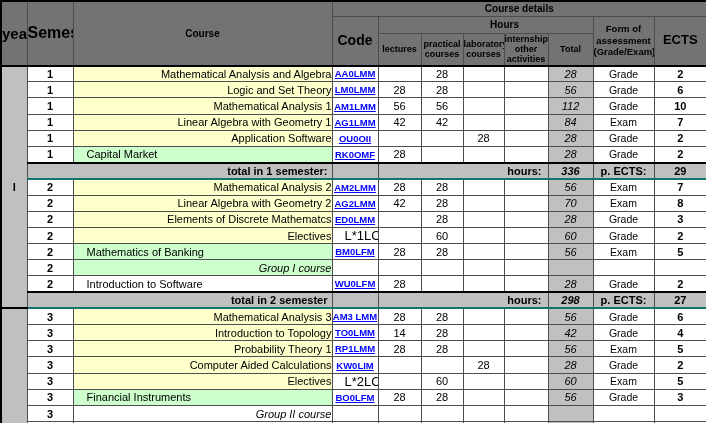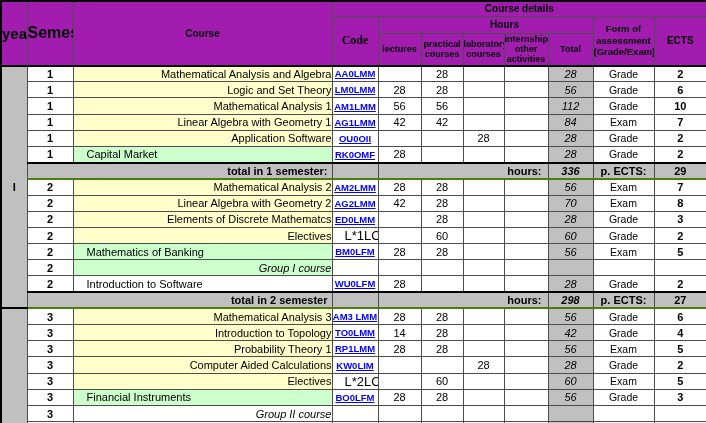--- a/index.html
+++ b/index.html
@@ -11,30 +11,30 @@
   table.curriculum {
     border-collapse: collapse; table-layout: fixed; width: 706px;
     border: 2px solid #000;
   }
   td {
     border: 1px solid #4d4d4d; padding: 0; margin: 0;
     text-align: center; vertical-align: middle; color: #000;
     overflow: hidden; white-space: nowrap;
   }
   
-  .hc { background: #a21caf; font-weight: bold; white-space: normal; line-height: 1.15; }
+  .hc { background: #737373; font-weight: bold; white-space: normal; line-height: 1.15; }
   .h-year    { font-size: 15px; margin-top: 27px; }
   .h-sem     { font-size: 16px; }
   .h-course  { font-size: 10px; }
   .h-details { font-size: 10px; }
-  .h-code    { font-size: 12px; font-family: Liberation Serif, serif; }
+  .h-code    { font-size: 14px; }
   .h-hours   { font-size: 10px; padding-left: 38px; }
   .h-sub     { font-size: 9px; line-height: 1.15; }
   .h-assess  { font-size: 9.5px; line-height: 1.2; }
-  .h-ects    { font-size: 10px; margin-top: 7px; }
+  .h-ects    { font-size: 13px; margin-top: 7px; }
   tr.hr1 { height: 15px; }
   tr.hr2 { height: 17px; }
   tr.hr3 { height: 30px; }
   .hb { border-bottom: 2px solid #000; }
   
   tr.r { height: 16.2px; }
   .year-cell { background: #c0c0c0; font-weight: bold; font-size: 11px; border-bottom: 2px solid #000; }
   .sem    { font-weight: bold; font-size: 11px; background: #fff; }
   .course { text-align: left; padding-left: 13px; font-size: 11px; background: #fff; }
   .bg-y { background: #ffffcc; text-align: right; }
@@ -44,21 +44,21 @@
   .lnk    { color: #0000ff; text-decoration: underline; font-weight: bold; cursor: pointer; }
   .code-plain { font-size: 13px; padding-left: 12px; }
   .num    { font-size: 11px; background: #fff; }
   .tot    { background: #c0c0c0; font-style: italic; font-size: 11px; }
   .assess { font-size: 10.5px; background: #fff; }
   .ects   { font-size: 11px; font-weight: bold; background: #fff; }
   .italic { font-style: italic; text-align: right; }
   
   tr.total-row td {
     background: #c0c0c0; font-weight: bold; font-size: 11px;
-    border-top: 2px solid #000; border-bottom: 2px solid #4d7c0f;
+    border-top: 2px solid #000; border-bottom: 2px solid #0f766e;
   }
   tr.total-row .tlabel { text-align: right; padding-right: 4px; }
   tr.total-row .thours { text-align: right; padding-right: 6px; }
   tr.total-row .thval  { font-style: italic; }
 </style>
 </head>
 <body>
 
 <div class="screen">
 <table class="curriculum">

